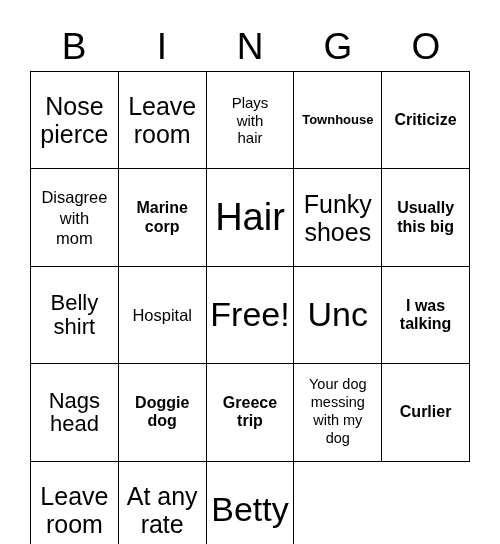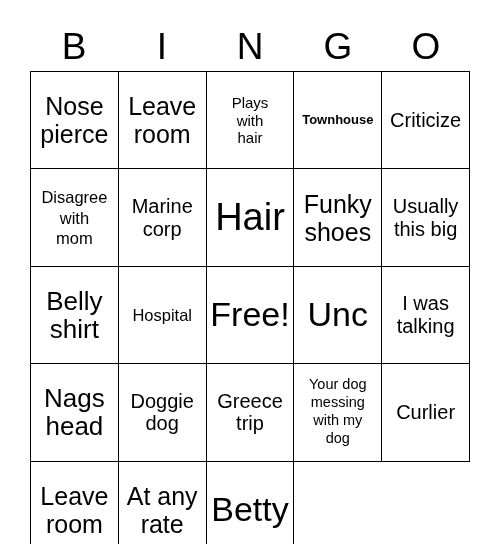--- a/index.html
+++ b/index.html
@@ -77,23 +77,23 @@
     width: 100%;
     line-height: 1.06;
     white-space: pre-line;
   }
 
   
   .fs-xs  { font-size: 13px; line-height: 1.22; font-weight: bold; }
   .fs-s   { font-size: 14.5px; line-height: 1.24; }
   .fs-sm  { font-size: 16.5px; line-height: 1.22; }
   .fs-m   { font-size: 15px; line-height: 1.15; }
-  .fs-ml  { font-size: 20px; line-height: 1.14; }
+  .fs-ml  { font-size: 16px; line-height: 1.14; font-weight: bold; }
   .fs-l   { font-size: 25px; line-height: 1.12; }
-  .fs-xl  { font-size: 26px; line-height: 1.08; }
+  .fs-xl  { font-size: 22px; line-height: 1.08; }
   .fs-xxl { font-size: 34px; line-height: 1.05; }
   .fs-3xl { font-size: 38px; line-height: 1.02; }
 </style>
 </head>
 <body>
 
 <div class="card">
 
   <div class="header-row">
     <div class="header-cell">B</div>

